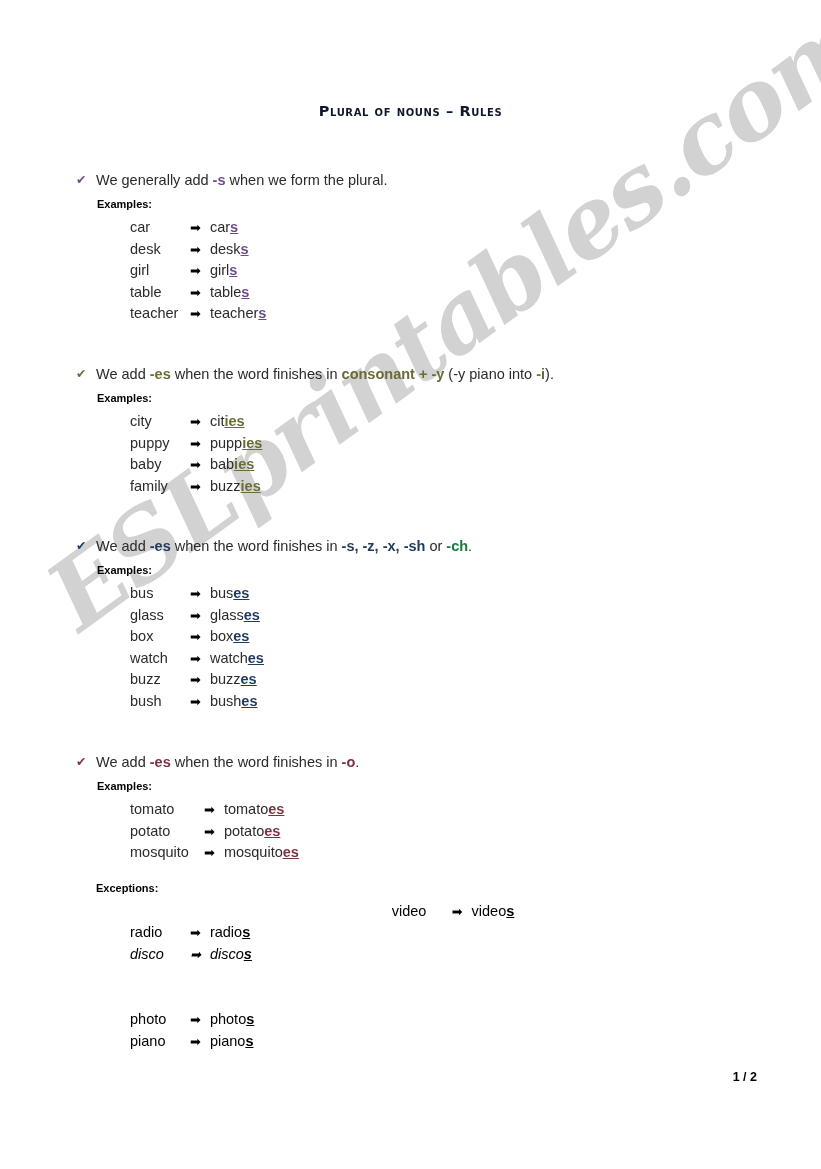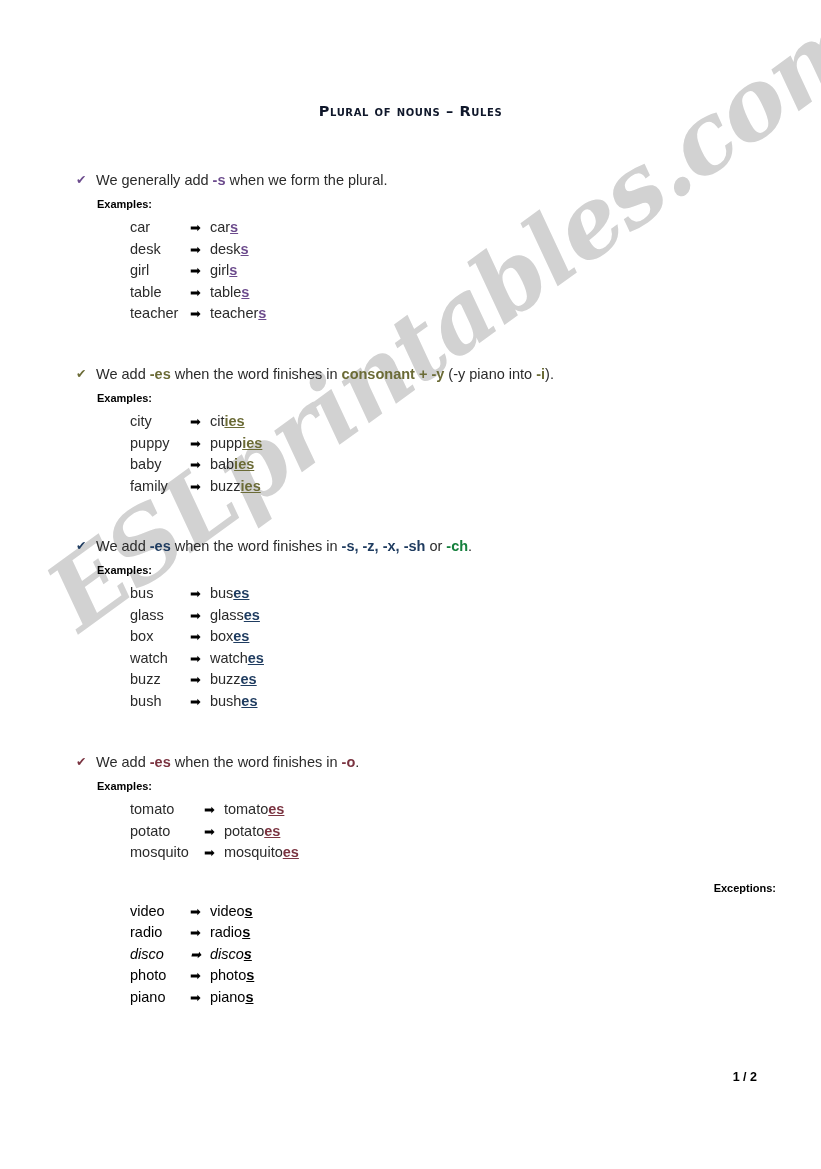--- a/index.html
+++ b/index.html
@@ -268,41 +268,41 @@
           <span class="ex-arrow">➡</span>
           <span class="ex-plur"><span>potato</span><u style="color: rgb(122, 51, 64);">es</u></span>
         </div>
         <div class="ex-row">
           <span class="ex-sing" style="min-width:72px;">mosquito</span>
           <span class="ex-arrow">➡</span>
           <span class="ex-plur"><span>mosquito</span><u style="color: rgb(122, 51, 64);">es</u></span>
         </div>
       </div>
 
-      <div class="sub-label" style="margin-top:14px; margin-left:9px;text-align:right;">Exceptions:</div>
+      <div class="sub-label" style="margin-top:14px; margin-left:20px;">Exceptions:</div>
       <div class="examples" style="margin-left:54px;">
-        <div class="ex-row" style="color:#000000;">
+        <div class="ex-row" style="color:#000000;justify-content:center;">
           <span class="ex-sing">video</span>
           <span class="ex-arrow">➡</span>
           <span class="ex-plur" style="color:#000000;"><span>video</span><u style="color: rgb(0, 0, 0);">s</u></span>
         </div>
         <div class="ex-row" style="color:#000000;">
           <span class="ex-sing">radio</span>
           <span class="ex-arrow">➡</span>
           <span class="ex-plur" style="color:#000000;"><span>radio</span><u style="color: rgb(0, 0, 0);">s</u></span>
         </div>
         <div class="ex-row" style="color:#000000;font-style:italic;">
           <span class="ex-sing">disco</span>
           <span class="ex-arrow">➡</span>
           <span class="ex-plur" style="color:#000000;"><span>disco</span><u style="color: rgb(0, 0, 0);">s</u></span>
         </div>
         <div class="ex-row" style="color:#000000;">
           <span class="ex-sing">photo</span>
           <span class="ex-arrow">➡</span>
-          <span class="ex-plur" style="color:#000000;"><span>photo</span><u style="color: rgb(0, 0, 0);">s</u></span>
+          <span class="ex-plur" style="color:#000000;margin-top:44px;"><span>photo</span><u style="color: rgb(0, 0, 0);">s</u></span>
         </div>
         <div class="ex-row" style="color:#000000;">
           <span class="ex-sing">piano</span>
           <span class="ex-arrow">➡</span>
           <span class="ex-plur" style="color:#000000;"><span>piano</span><u style="color: rgb(0, 0, 0);">s</u></span>
         </div>
       </div>
     </div>
 
     <div class="page-num">1 / 2</div>

